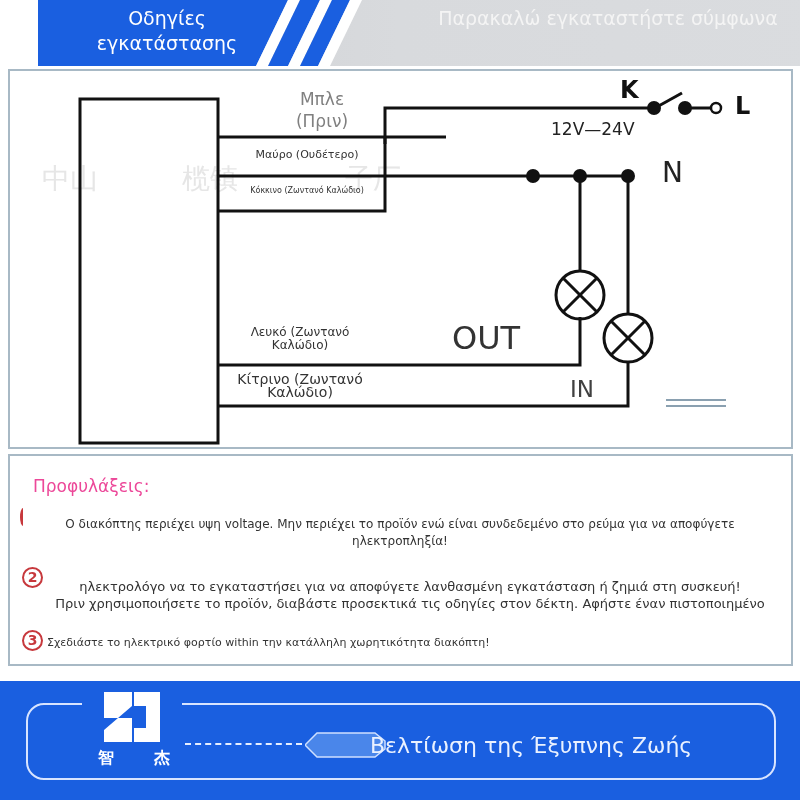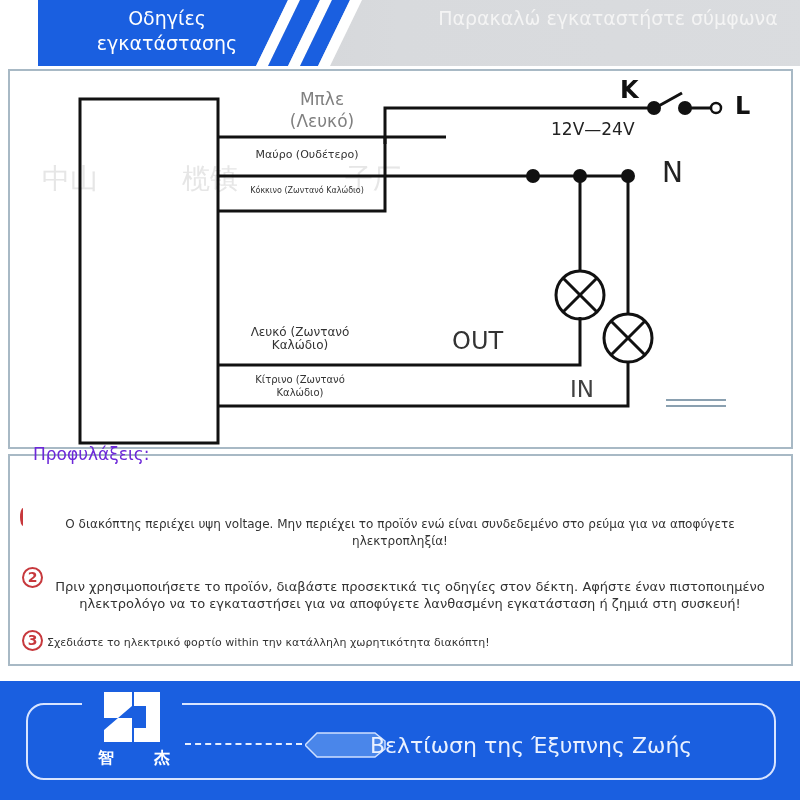--- a/index.html
+++ b/index.html
@@ -20,21 +20,21 @@
   .diagram-svg { position: absolute; left: 0; top: 0; }
 
   .wm { position: absolute; color: #e6e6e6; font-size: 28px; }
 
   .lbl { position: absolute; color: #333333; text-align: center; }
   .lbl-gray { color: #808080; }
 
   
   .prec-frame { position: absolute; left: 8px; top: 454px; width: 785px; height: 212px;
      border: 2px solid #a8b9c5; background: #ffffff; }
-  .prec-title { position: absolute; left: 33px; top: 444px; color: #6d28d9; font-size: 17px; }
+  .prec-title { position: absolute; left: 33px; top: 476px; color: #ec4899; font-size: 17px; }
   .prec-item { position: absolute; color: #333333; font-size: 12px; line-height: 17px; text-align: center; }
   .num-badge { position: absolute; width: 21px; height: 21px; border-radius: 50%; border: 2px solid #c7383c;
      color: #c7383c; font-size: 14px; font-weight: bold; text-align: center; line-height: 17px; background: #ffffff; }
   .badge-blank { position: absolute; width: 6px; height: 18px; border-left: 3px solid #c7383c; border-radius: 50%; }
 
   
   .footer { position: absolute; left: 0; top: 681px; width: 800px; height: 119px; background: #1a5fe0; }
   .footer-frame { position: absolute; left: 26px; top: 703px; width: 750px; height: 77px;
      border: 2px solid #d8e4ff; border-radius: 18px; }
   .footer-mask { position: absolute; left: 82px; top: 698px; width: 100px; height: 12px; background: #1a5fe0; }
@@ -114,53 +114,53 @@
     <circle cx="628" cy="176" r="7"></circle>
   </g>
   <circle cx="716" cy="108" r="5" fill="#ffffff" stroke="#111111" stroke-width="2.5"></circle>
 
   <line x1="666" y1="400" x2="726" y2="400" stroke="#8aa0b0" stroke-width="2"></line>
   <line x1="666" y1="406" x2="726" y2="406" stroke="#8aa0b0" stroke-width="2"></line>
 </svg>
 
 <div class="lbl lbl-gray" style="left:272px; top:88px; width:100px; font-size:17px; line-height:22px;">
   <div>Μπλε</div>
-  <div>(Λευκό)</div>
+  <div>(Πριν)</div>
 </div>
 <div class="lbl" style="left:232px; top:148px; width:150px; font-size:11px;">Μαύρο (Ουδέτερο)</div>
 <div class="lbl" style="left:232px; top:186px; width:150px; font-size:8px;">Κόκκινο (Ζωντανό Καλώδιο)</div>
 <div class="lbl" style="left:225px; top:326px; width:150px; font-size:12px; line-height:13px;">
   <div>Λευκό (Ζωντανό</div>
   <div>Καλώδιο)</div>
 </div>
-<div class="lbl" style="left:225px; top:373px; width:150px; font-size:10px; line-height:13px;">
+<div class="lbl" style="left:225px; top:373px; width:150px; font-size:14px; line-height:13px;">
   <div>Κίτρινο (Ζωντανό</div>
   <div>Καλώδιο)</div>
 </div>
 
 <div class="lbl" style="left:620px; top:76px; font-size:24px; font-weight:bold; color:#111;">K</div>
 <div class="lbl" style="left:735px; top:92px; font-size:24px; font-weight:bold; color:#111;">L</div>
 <div class="lbl" style="left:662px; top:156px; font-size:28px; color:#222;">N</div>
 <div class="lbl" style="left:551px; top:119px; font-size:17px; color:#222;">12V—24V</div>
-<div class="lbl" style="left:452px; top:327px; font-size:24px; color:#333;">OUT</div>
+<div class="lbl" style="left:452px; top:319px; font-size:32px; color:#333;">OUT</div>
 <div class="lbl" style="left:570px; top:376px; font-size:23px; color:#404040;">IN</div>
 
 <div class="prec-frame"></div>
 <div class="prec-title">Προφυλάξεις:</div>
 
 <div class="badge-blank" style="left:20px; top:508px;"></div>
 <div class="prec-item" style="left:40px; top:516px; width:720px;">
   <div>Ο διακόπτης περιέχει υψη voltage. Μην περιέχει το προϊόν ενώ είναι συνδεδεμένο στο ρεύμα για να αποφύγετε</div>
   <div>ηλεκτροπληξία!</div>
 </div>
 
 <div class="num-badge" style="left:22px; top:567px;">2</div>
 <div class="prec-item" style="left:40px; top:578px; width:740px; font-size:13px;">
+  <div>ηλεκτρολόγο να το εγκαταστήσει για να αποφύγετε λανθασμένη εγκατάσταση ή ζημιά στη συσκευή!</div>
   <div>Πριν χρησιμοποιήσετε το προϊόν, διαβάστε προσεκτικά τις οδηγίες στον δέκτη. Αφήστε έναν πιστοποιημένο</div>
-  <div>ηλεκτρολόγο να το εγκαταστήσει για να αποφύγετε λανθασμένη εγκατάσταση ή ζημιά στη συσκευή!</div>
 </div>
 
 <div class="num-badge" style="left:22px; top:630px;">3</div>
 <div class="prec-item" style="left:47px; top:634px; text-align:left; font-size:11px;">Σχεδιάστε το ηλεκτρικό φορτίο within την κατάλληλη χωρητικότητα διακόπτη!</div>
 
 <div class="footer"></div>
 <div class="footer-frame"></div>
 <div class="footer-mask"></div>
 
 <svg class="logo-mark" viewBox="0 0 60 58">

